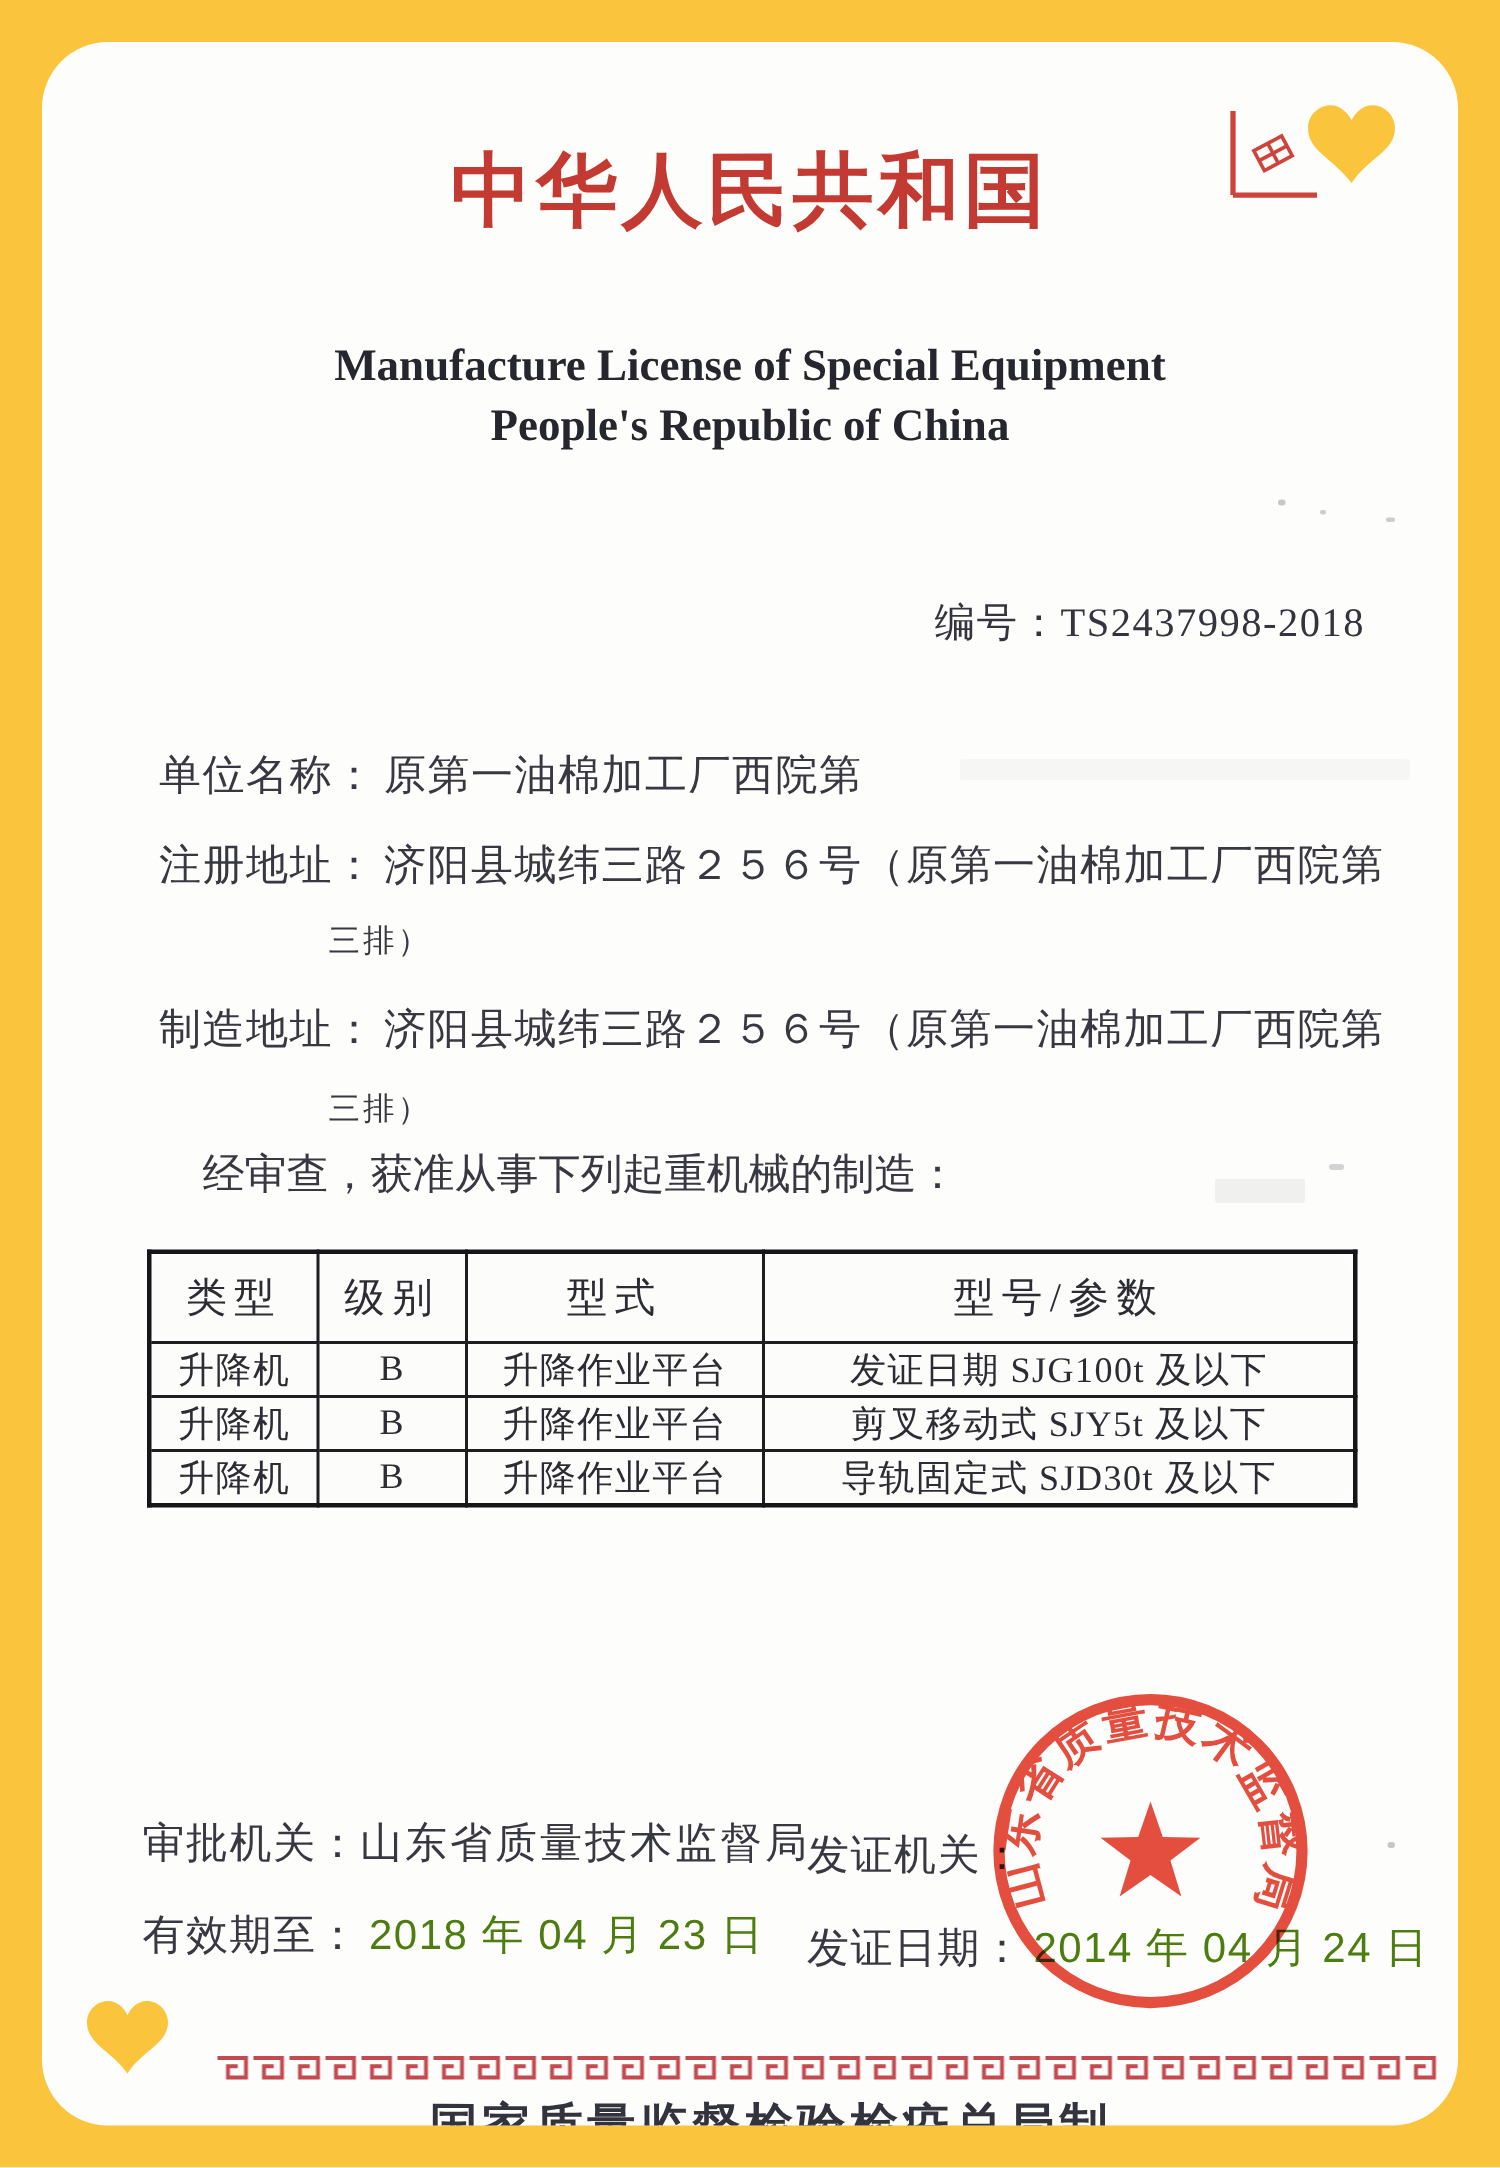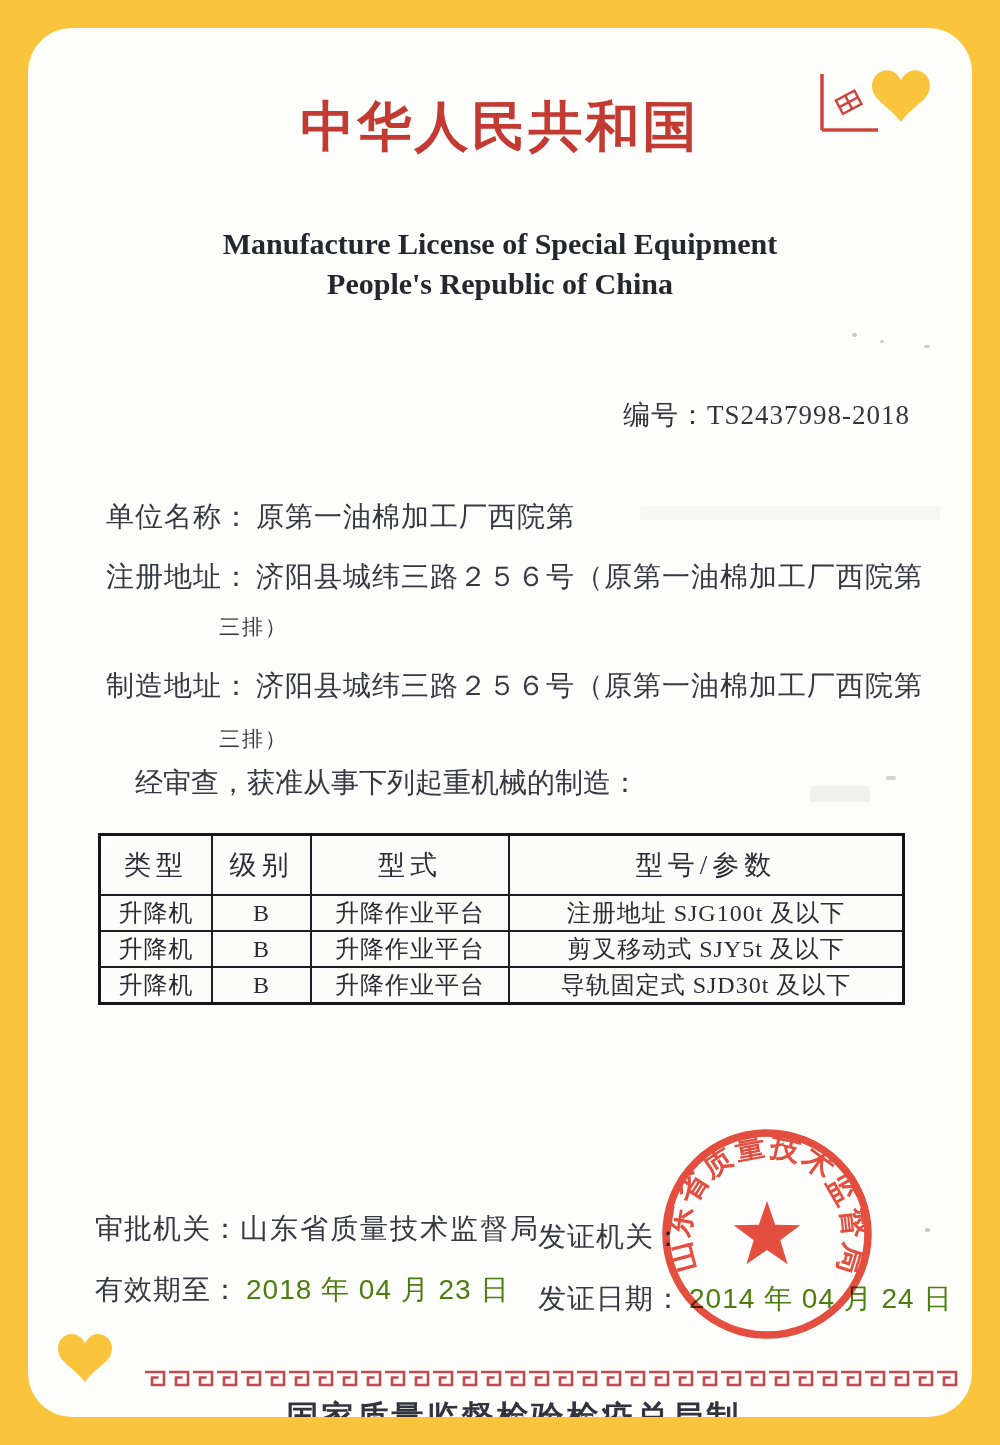--- a/index.html
+++ b/index.html
@@ -114,21 +114,21 @@
           <tr>
         <th>类型</th>
         <th>级别</th>
         <th>型式</th>
         <th>型号/参数</th>
       </tr>
       <tr>
         <td>升降机</td>
         <td>B</td>
         <td>升降作业平台</td>
-        <td>注册地址 SJG100t 及以下</td>
+        <td>发证日期 SJG100t 及以下</td>
       </tr>
       <tr>
         <td>升降机</td>
         <td>B</td>
         <td>升降作业平台</td>
         <td>剪叉移动式 SJY5t 及以下</td>
       </tr>
       <tr>
         <td>升降机</td>
         <td>B</td>

